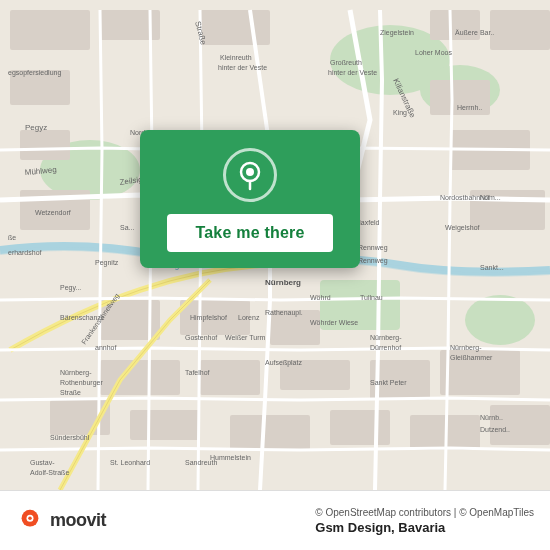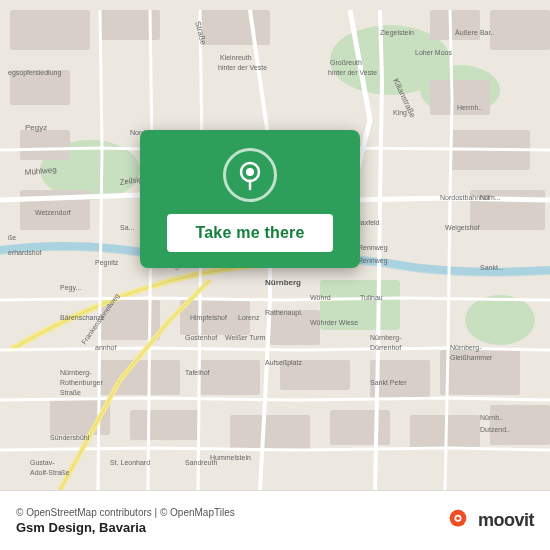--- a/index.html
+++ b/index.html
@@ -258,27 +258,27 @@
         <circle cx="16" cy="13" r="9" fill="none" stroke="white" stroke-width="2.5"></circle>
         <circle cx="16" cy="13" r="4" fill="white"></circle>
         <path d="M 16 22 L 16 30" stroke="white" stroke-width="2.5" stroke-linecap="round"></path>
       </svg>
     </div>
     <button id="take-me-there-btn">Take me there</button>
   </div>
 </div>
 
 <div id="bottom-bar">
-  <div id="bottom-left">
-    <span id="attribution-text">© OpenStreetMap contributors | © OpenMapTiles</span>
-    <span id="location-label">Gsm Design, Bavaria</span>
-  </div>
   <div id="moovit-logo">
     <svg id="moovit-icon" viewBox="0 0 40 40" xmlns="http://www.w3.org/2000/svg">
 
       <ellipse cx="20" cy="16" rx="12" ry="12" fill="#f04e23"></ellipse>
       <path d="M 20 28 L 14 20 Q 8 12 20 4 Q 32 12 26 20 Z" fill="#f04e23"></path>
       <circle cx="20" cy="16" r="5" fill="white"></circle>
       <circle cx="20" cy="16" r="2.5" fill="#f04e23"></circle>
     </svg>
     <span id="moovit-text">moovit</span>
   </div>
+  <div id="bottom-left">
+    <span id="attribution-text">© OpenStreetMap contributors | © OpenMapTiles</span>
+    <span id="location-label">Gsm Design, Bavaria</span>
+  </div>
 </div>
 
 </body></html>

